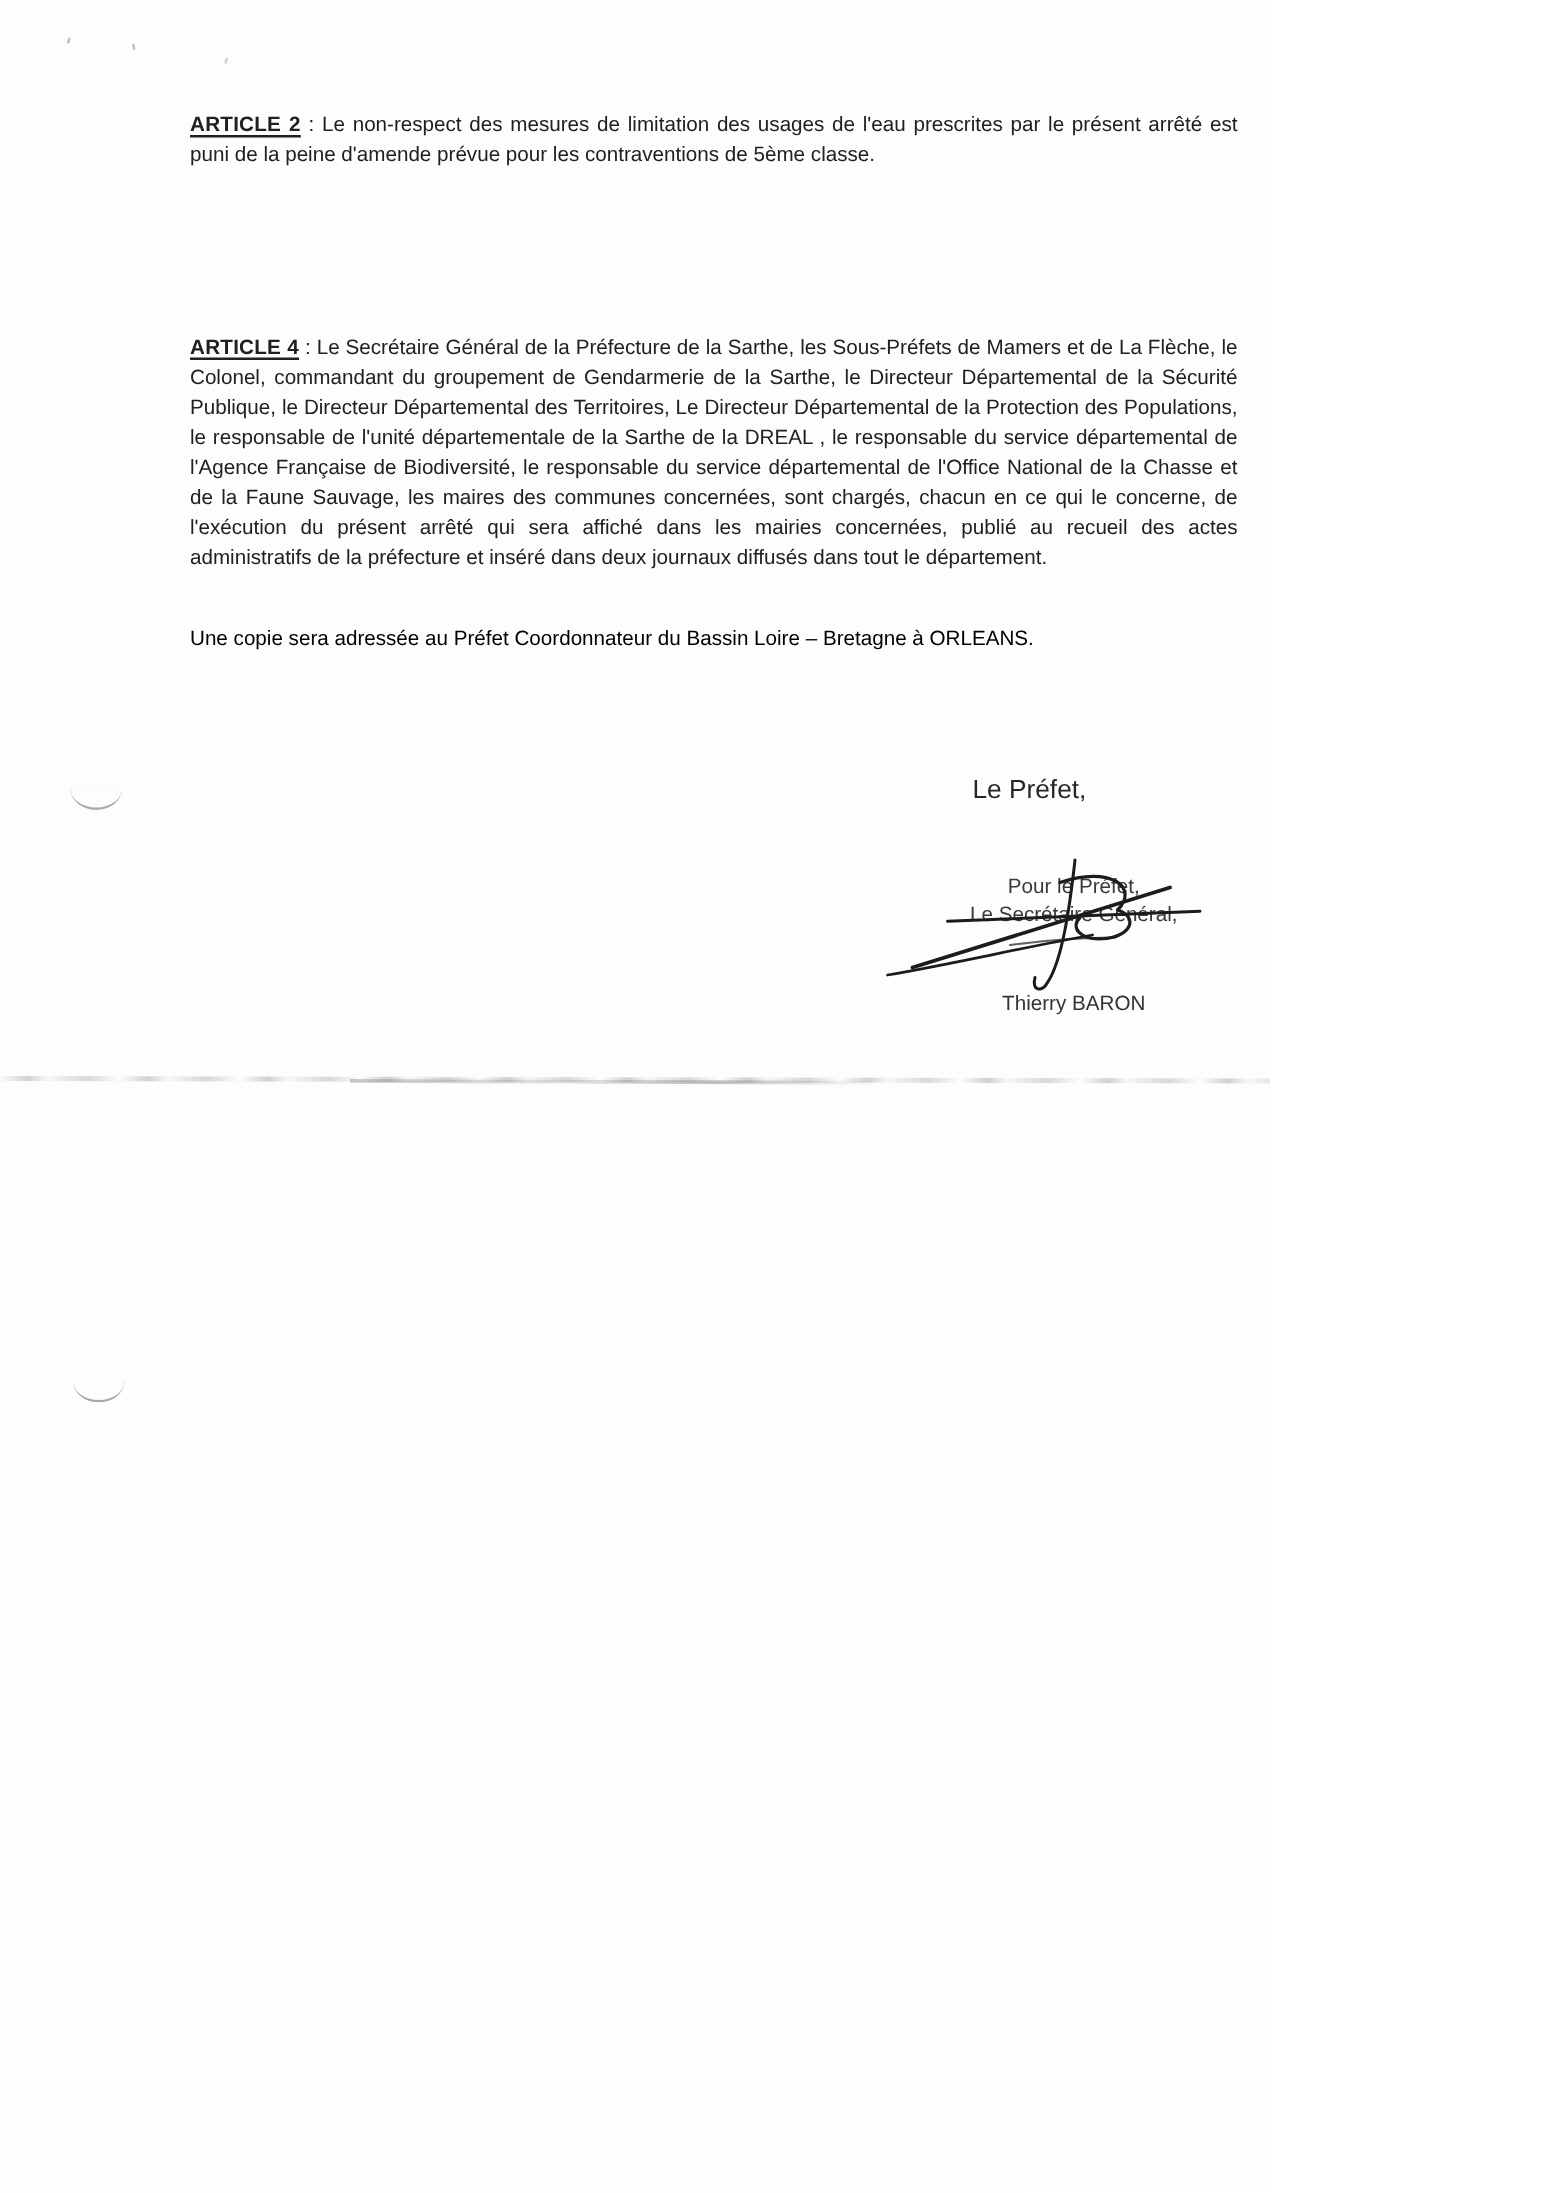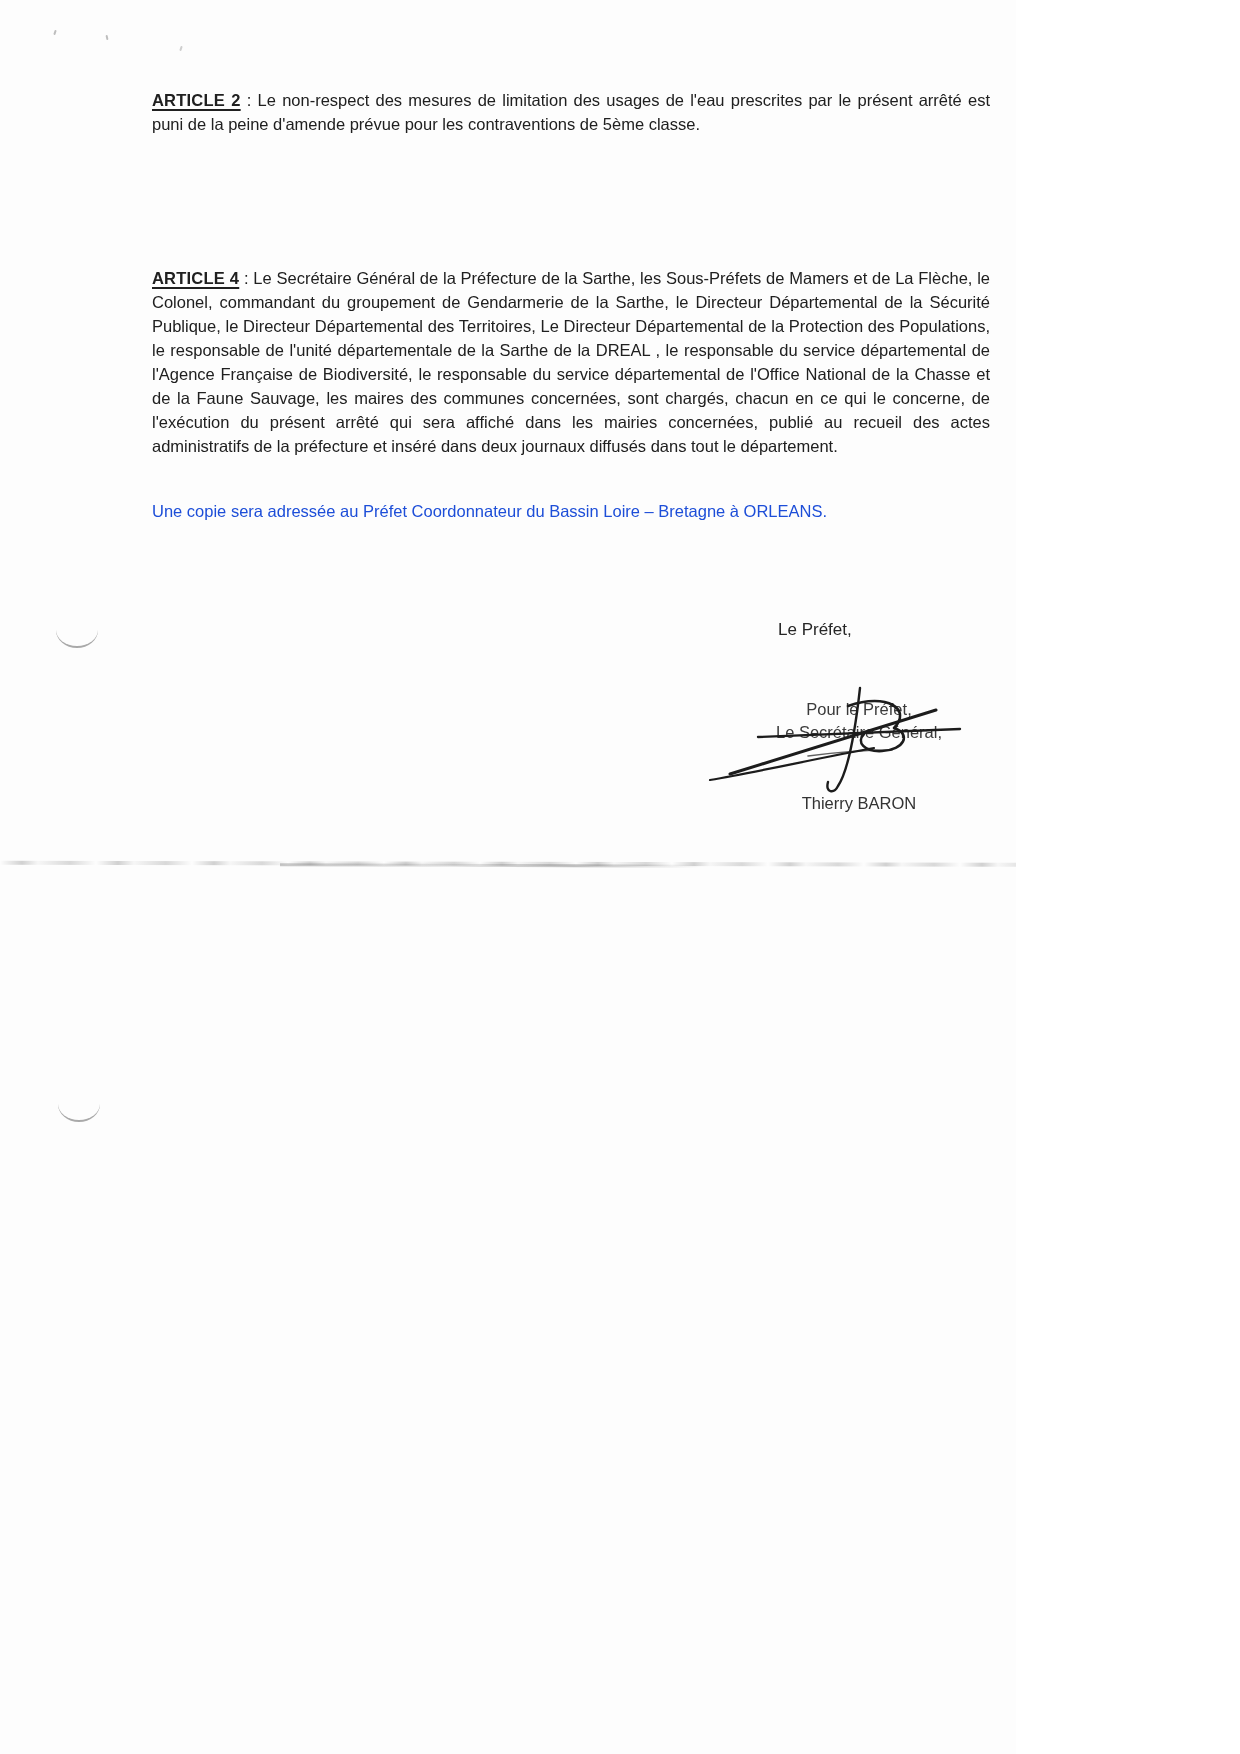--- a/index.html
+++ b/index.html
@@ -30,27 +30,27 @@
     text-underline-offset: 3px;
     letter-spacing: 0.2px;
   }
   .copy-note {
     position: absolute;
     left: 152px;
     width: 838px;
     margin: 0;
     font-size: 16.5px;
     line-height: 24px;
-    color: #1d4ed8;
+    color: #000000;
   }
   .prefet-title {
     position: absolute;
     left: 778px;
     top: 620px;
-    font-size: 17px;
+    font-size: 21px;
     color: #262626;
   }
   .signoff-block {
     position: absolute;
     left: 728px;
     top: 698px;
     width: 262px;
     text-align: center;
     font-size: 16.5px;
     line-height: 23px;

